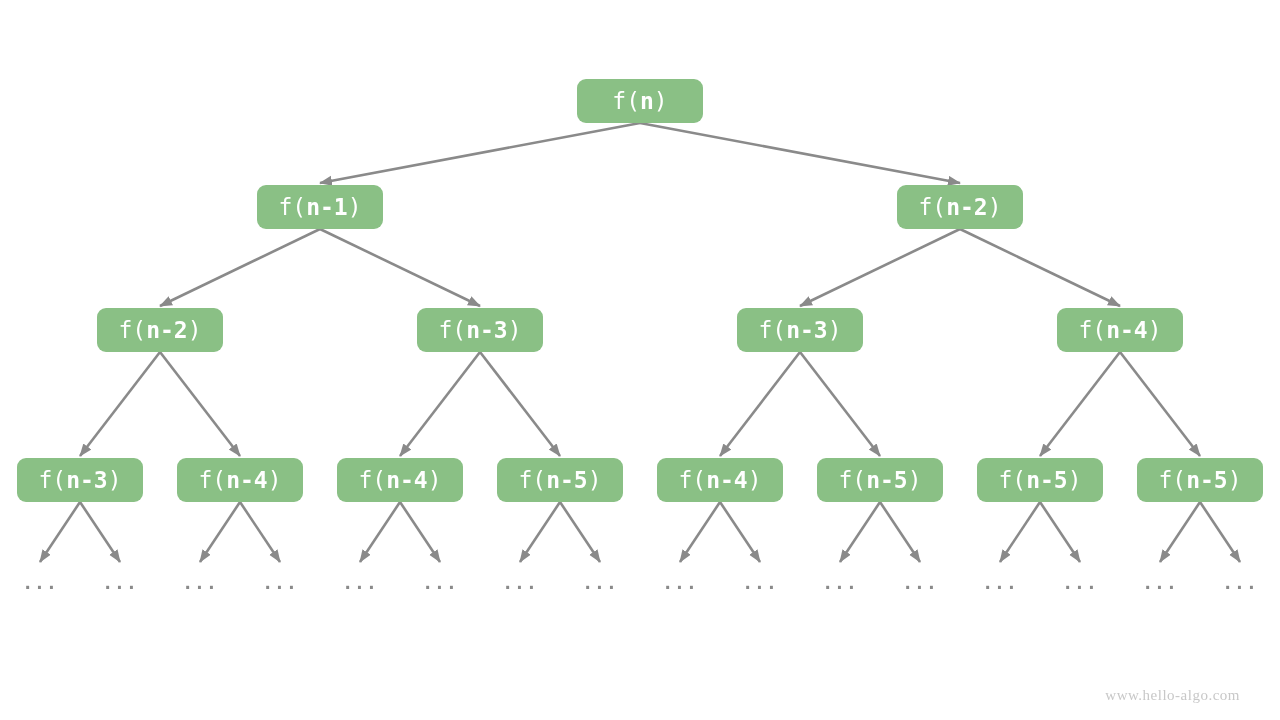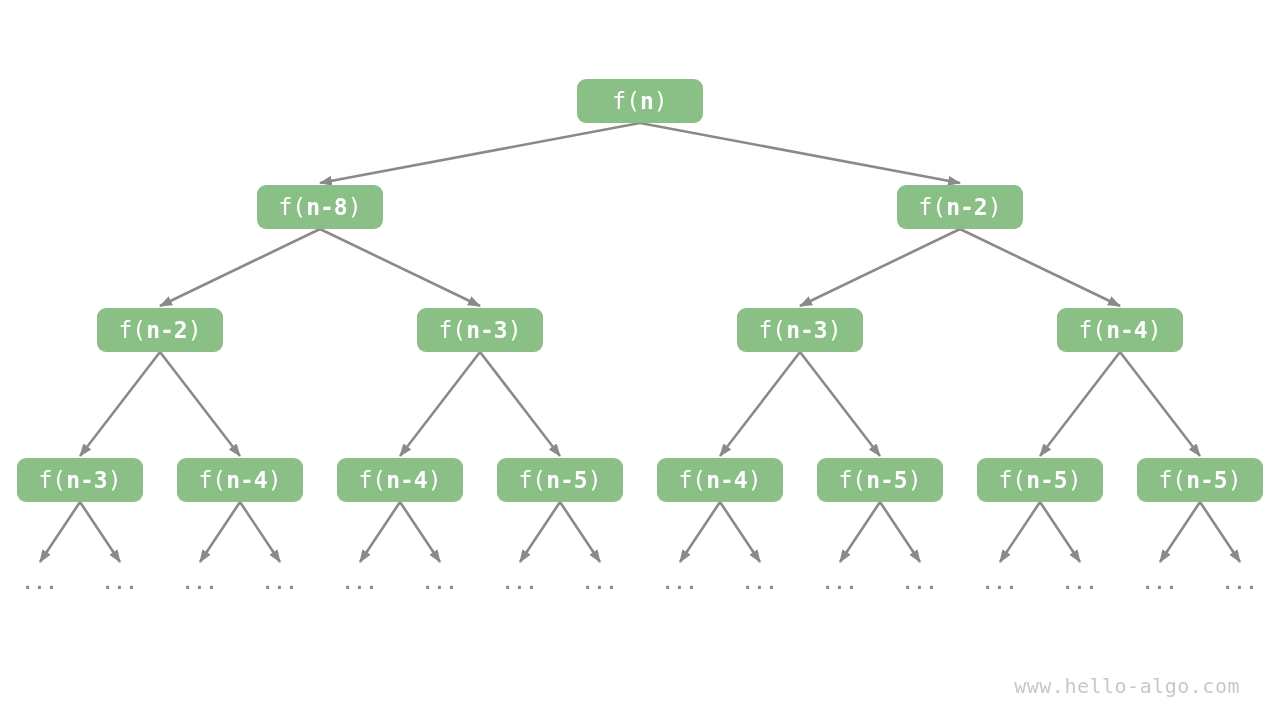--- a/index.html
+++ b/index.html
@@ -45,24 +45,25 @@
     color: var(--dots, #8A8A8A);
     font-size: 18px;
     font-weight: bold;
     line-height: 18px;
     letter-spacing: 1px;
     z-index: 2;
   }
   #watermark {
     position: absolute;
     right: 40px;
-    bottom: 22px;
+    bottom: 16px;
     color: var(--watermark, #C8C8C8);
-    font-size: 20px;
+    font-size: 15px;
     letter-spacing: 0.5px;
+    font-family: Liberation Serif, serif;
   }
 </style>
 </head>
 <body>
 
 <div id="canvas">
   <svg id="edges-layer" viewBox="0 0 1280 720" xmlns="http://www.w3.org/2000/svg">
     <defs>
       <marker id="arrowhead" markerUnits="userSpaceOnUse" markerWidth="14" markerHeight="11" refX="12" refY="5" orient="auto">
         <path id="arrowhead-path" d="M0,0 L13,5 L0,10 Z" fill="#8A8A8A"></path>
@@ -97,21 +98,21 @@
         <line x1="880" y1="502" x2="920" y2="562" stroke="#8A8A8A" stroke-width="2.6" marker-end="url(#arrowhead)"></line>
         <line x1="1040" y1="502" x2="1000" y2="562" stroke="#8A8A8A" stroke-width="2.6" marker-end="url(#arrowhead)"></line>
         <line x1="1040" y1="502" x2="1080" y2="562" stroke="#8A8A8A" stroke-width="2.6" marker-end="url(#arrowhead)"></line>
         <line x1="1200" y1="502" x2="1160" y2="562" stroke="#8A8A8A" stroke-width="2.6" marker-end="url(#arrowhead)"></line>
         <line x1="1200" y1="502" x2="1240" y2="562" stroke="#8A8A8A" stroke-width="2.6" marker-end="url(#arrowhead)"></line>
       </g>
   </svg>
 
   <div id="nodes-layer">
       <div class="node" style="left: 577px; top: 79px; border-radius: 9px;"><span class="plain">f(</span><span class="var">n</span><span class="plain">)</span></div>
-      <div class="node" style="left: 257px; top: 185px; border-radius: 9px;"><span class="plain">f(</span><span class="var">n-8</span><span class="plain">)</span></div>
+      <div class="node" style="left: 257px; top: 185px; border-radius: 9px;"><span class="plain">f(</span><span class="var">n-1</span><span class="plain">)</span></div>
       <div class="node" style="left: 897px; top: 185px; border-radius: 9px;"><span class="plain">f(</span><span class="var">n-2</span><span class="plain">)</span></div>
       <div class="node" style="left: 97px; top: 308px; border-radius: 9px;"><span class="plain">f(</span><span class="var">n-2</span><span class="plain">)</span></div>
       <div class="node" style="left: 417px; top: 308px; border-radius: 9px;"><span class="plain">f(</span><span class="var">n-3</span><span class="plain">)</span></div>
       <div class="node" style="left: 737px; top: 308px; border-radius: 9px;"><span class="plain">f(</span><span class="var">n-3</span><span class="plain">)</span></div>
       <div class="node" style="left: 1057px; top: 308px; border-radius: 9px;"><span class="plain">f(</span><span class="var">n-4</span><span class="plain">)</span></div>
       <div class="node" style="left: 17px; top: 458px; border-radius: 9px;"><span class="plain">f(</span><span class="var">n-3</span><span class="plain">)</span></div>
       <div class="node" style="left: 177px; top: 458px; border-radius: 9px;"><span class="plain">f(</span><span class="var">n-4</span><span class="plain">)</span></div>
       <div class="node" style="left: 337px; top: 458px; border-radius: 9px;"><span class="plain">f(</span><span class="var">n-4</span><span class="plain">)</span></div>
       <div class="node" style="left: 497px; top: 458px; border-radius: 9px;"><span class="plain">f(</span><span class="var">n-5</span><span class="plain">)</span></div>
       <div class="node" style="left: 657px; top: 458px; border-radius: 9px;"><span class="plain">f(</span><span class="var">n-4</span><span class="plain">)</span></div>

